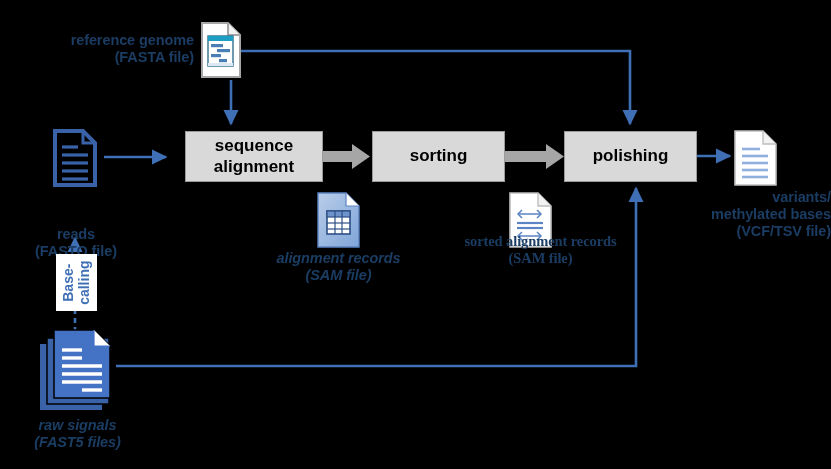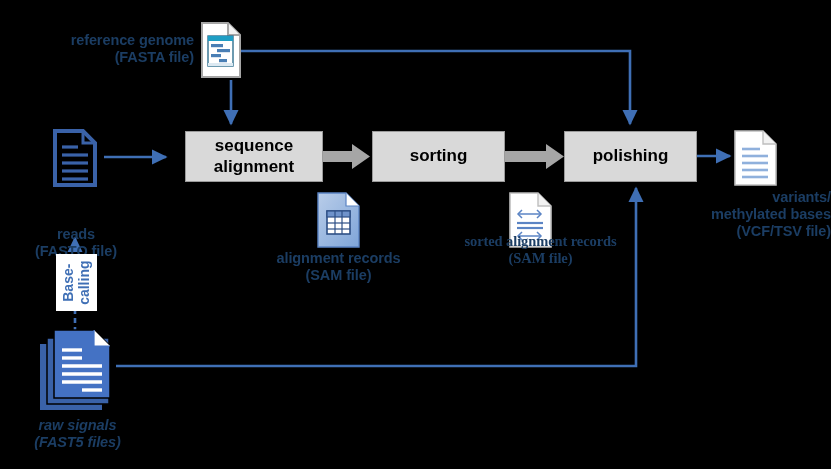--- a/index.html
+++ b/index.html
@@ -151,21 +151,21 @@
       <rect x="11" y="19" width="23" height="23" fill="#ffffff" stroke="#2d4f85" stroke-width="1.6"></rect>
       <rect x="11" y="19" width="23" height="6" fill="#6f93cb" stroke="#2d4f85" stroke-width="1.2"></rect>
       <g stroke="#2d4f85" stroke-width="1.2">
         <line x1="11" y1="31" x2="34" y2="31"></line>
         <line x1="11" y1="37" x2="34" y2="37"></line>
         <line x1="19" y1="19" x2="19" y2="42"></line>
         <line x1="26" y1="19" x2="26" y2="42"></line>
       </g>
     </svg>
   </div>
-  <div class="lbl" style="left:269px;top:250px;width:139px;">alignment records
+  <div class="lbl" style="left:269px;top:250px;width:139px;font-style:italic;">alignment records
 (SAM  file)</div>
 
   <div class="ico" style="left:508px;top:192px;width:45px;height:56px;">
     <svg viewBox="0 0 45 56" width="45" height="56">
       <path d="M2,1 L30,1 L43,14 L43,55 L2,55 z" fill="#ffffff" stroke="#bfbfbf" stroke-width="1.6"></path>
       <path d="M30,1 L30,14 L43,14" fill="#f2f2f2" stroke="#bfbfbf" stroke-width="1.4"></path>
       <g stroke="#5b84c4" stroke-width="1.5" fill="none">
         <path d="M14,18 L10,22 L14,26"></path>
         <line x1="10" y1="22" x2="33" y2="22"></line>
         <path d="M29,18 L33,22 L29,26"></path>

